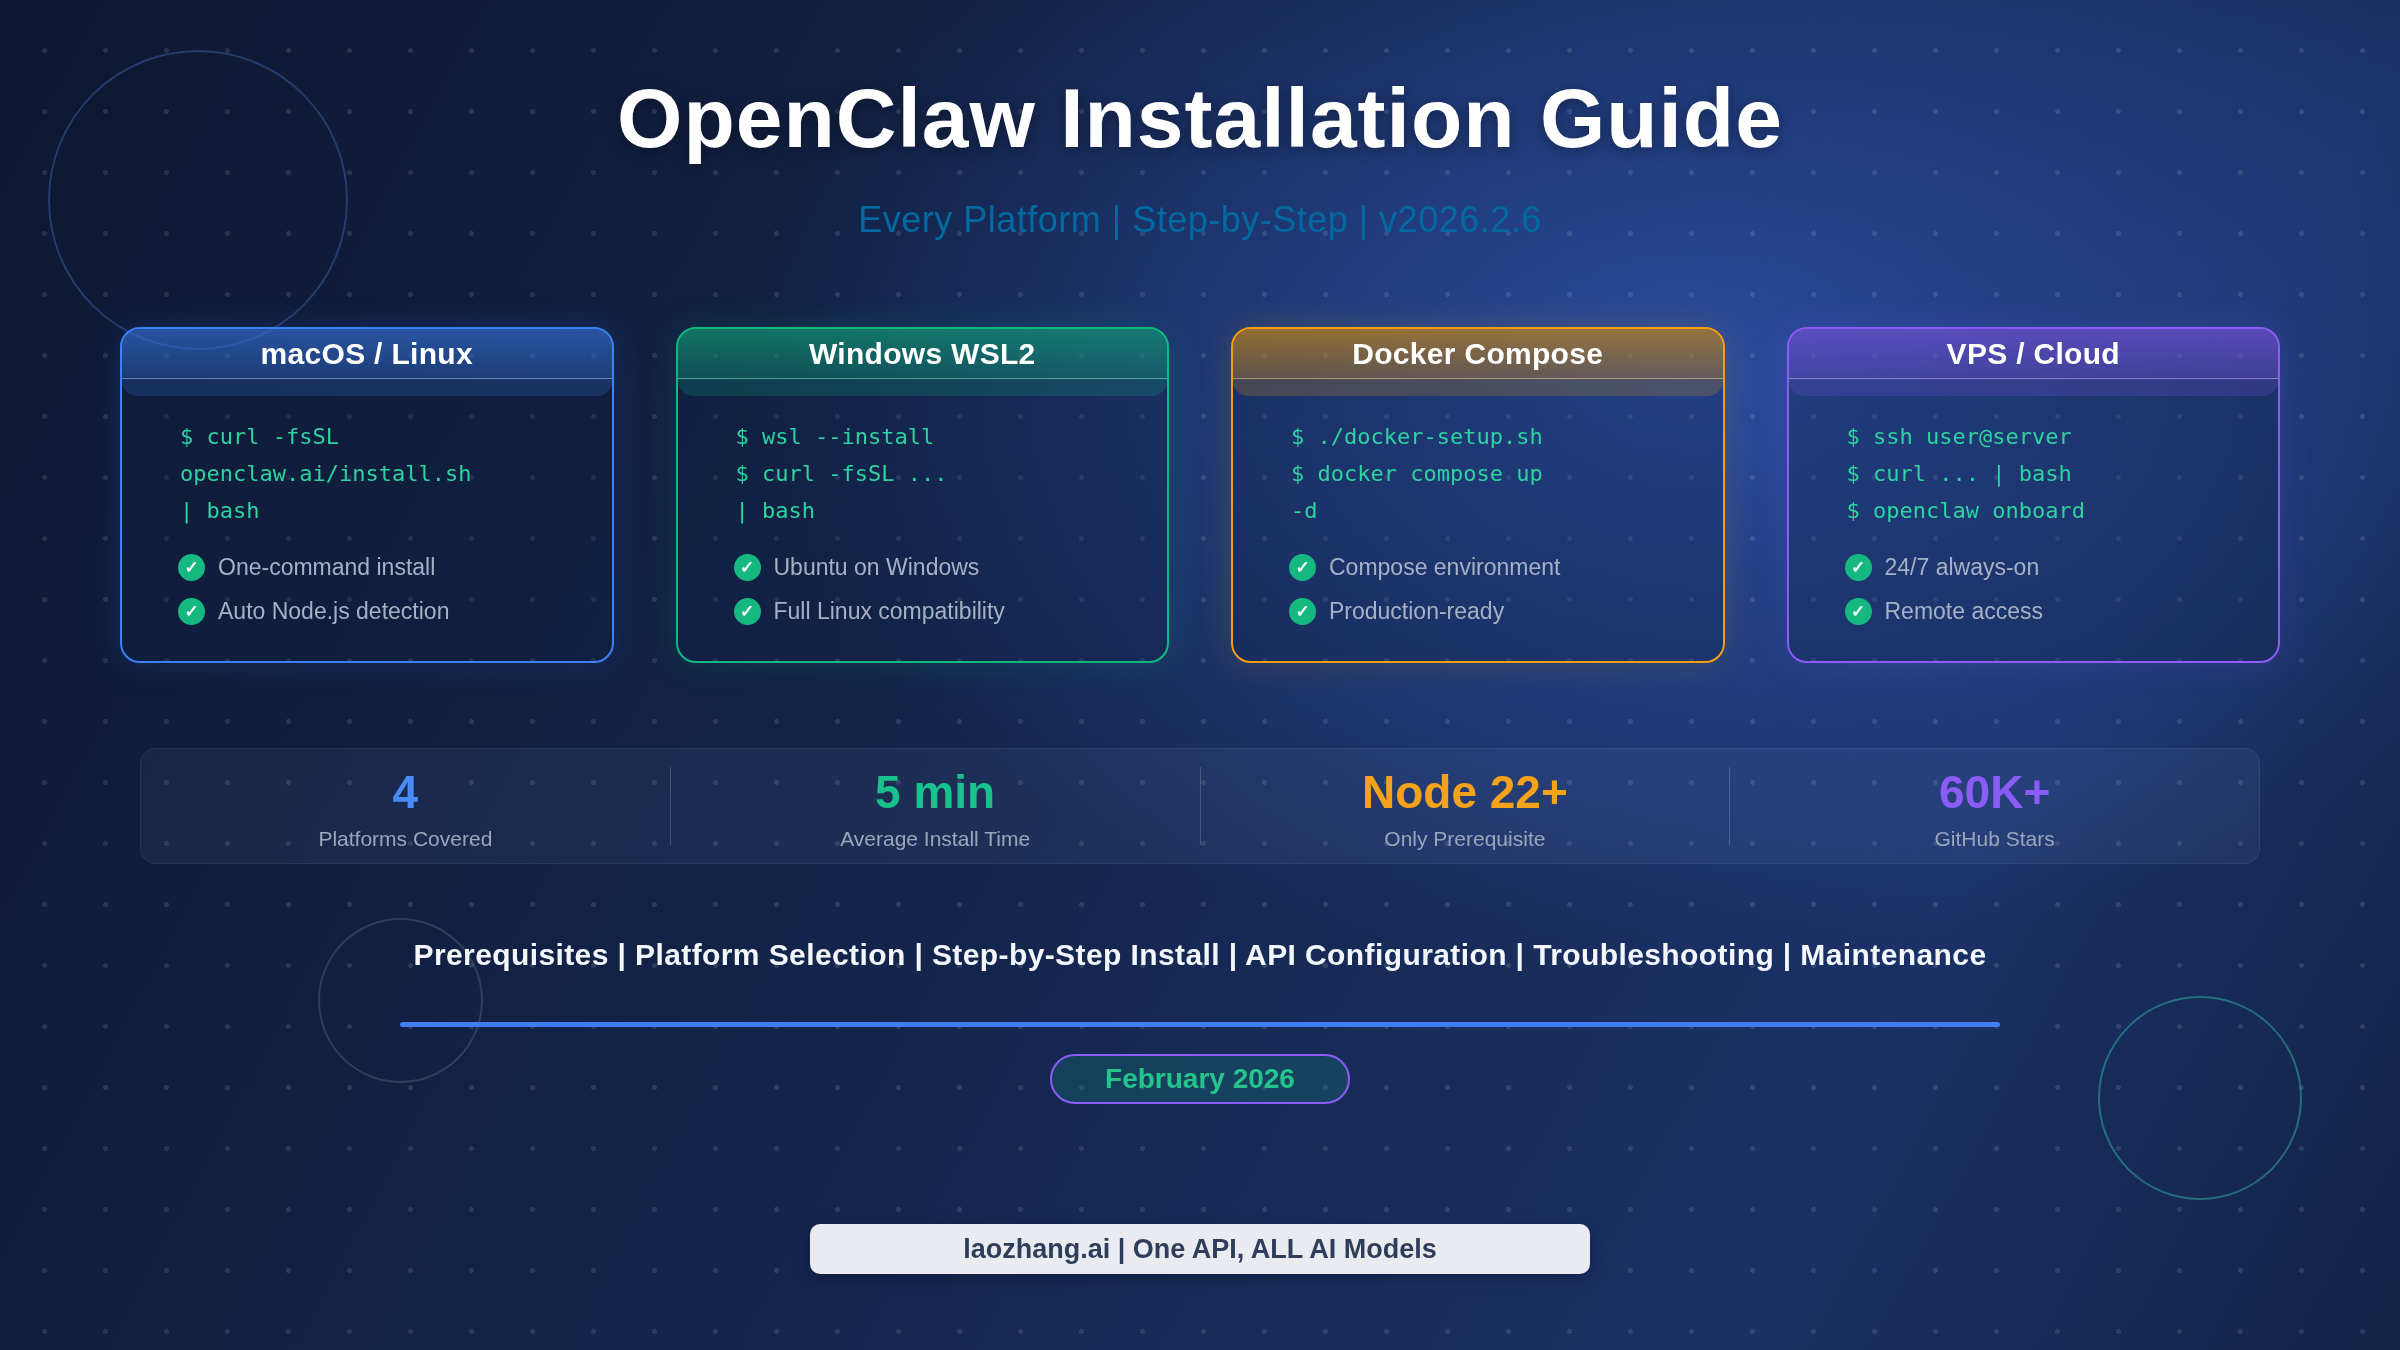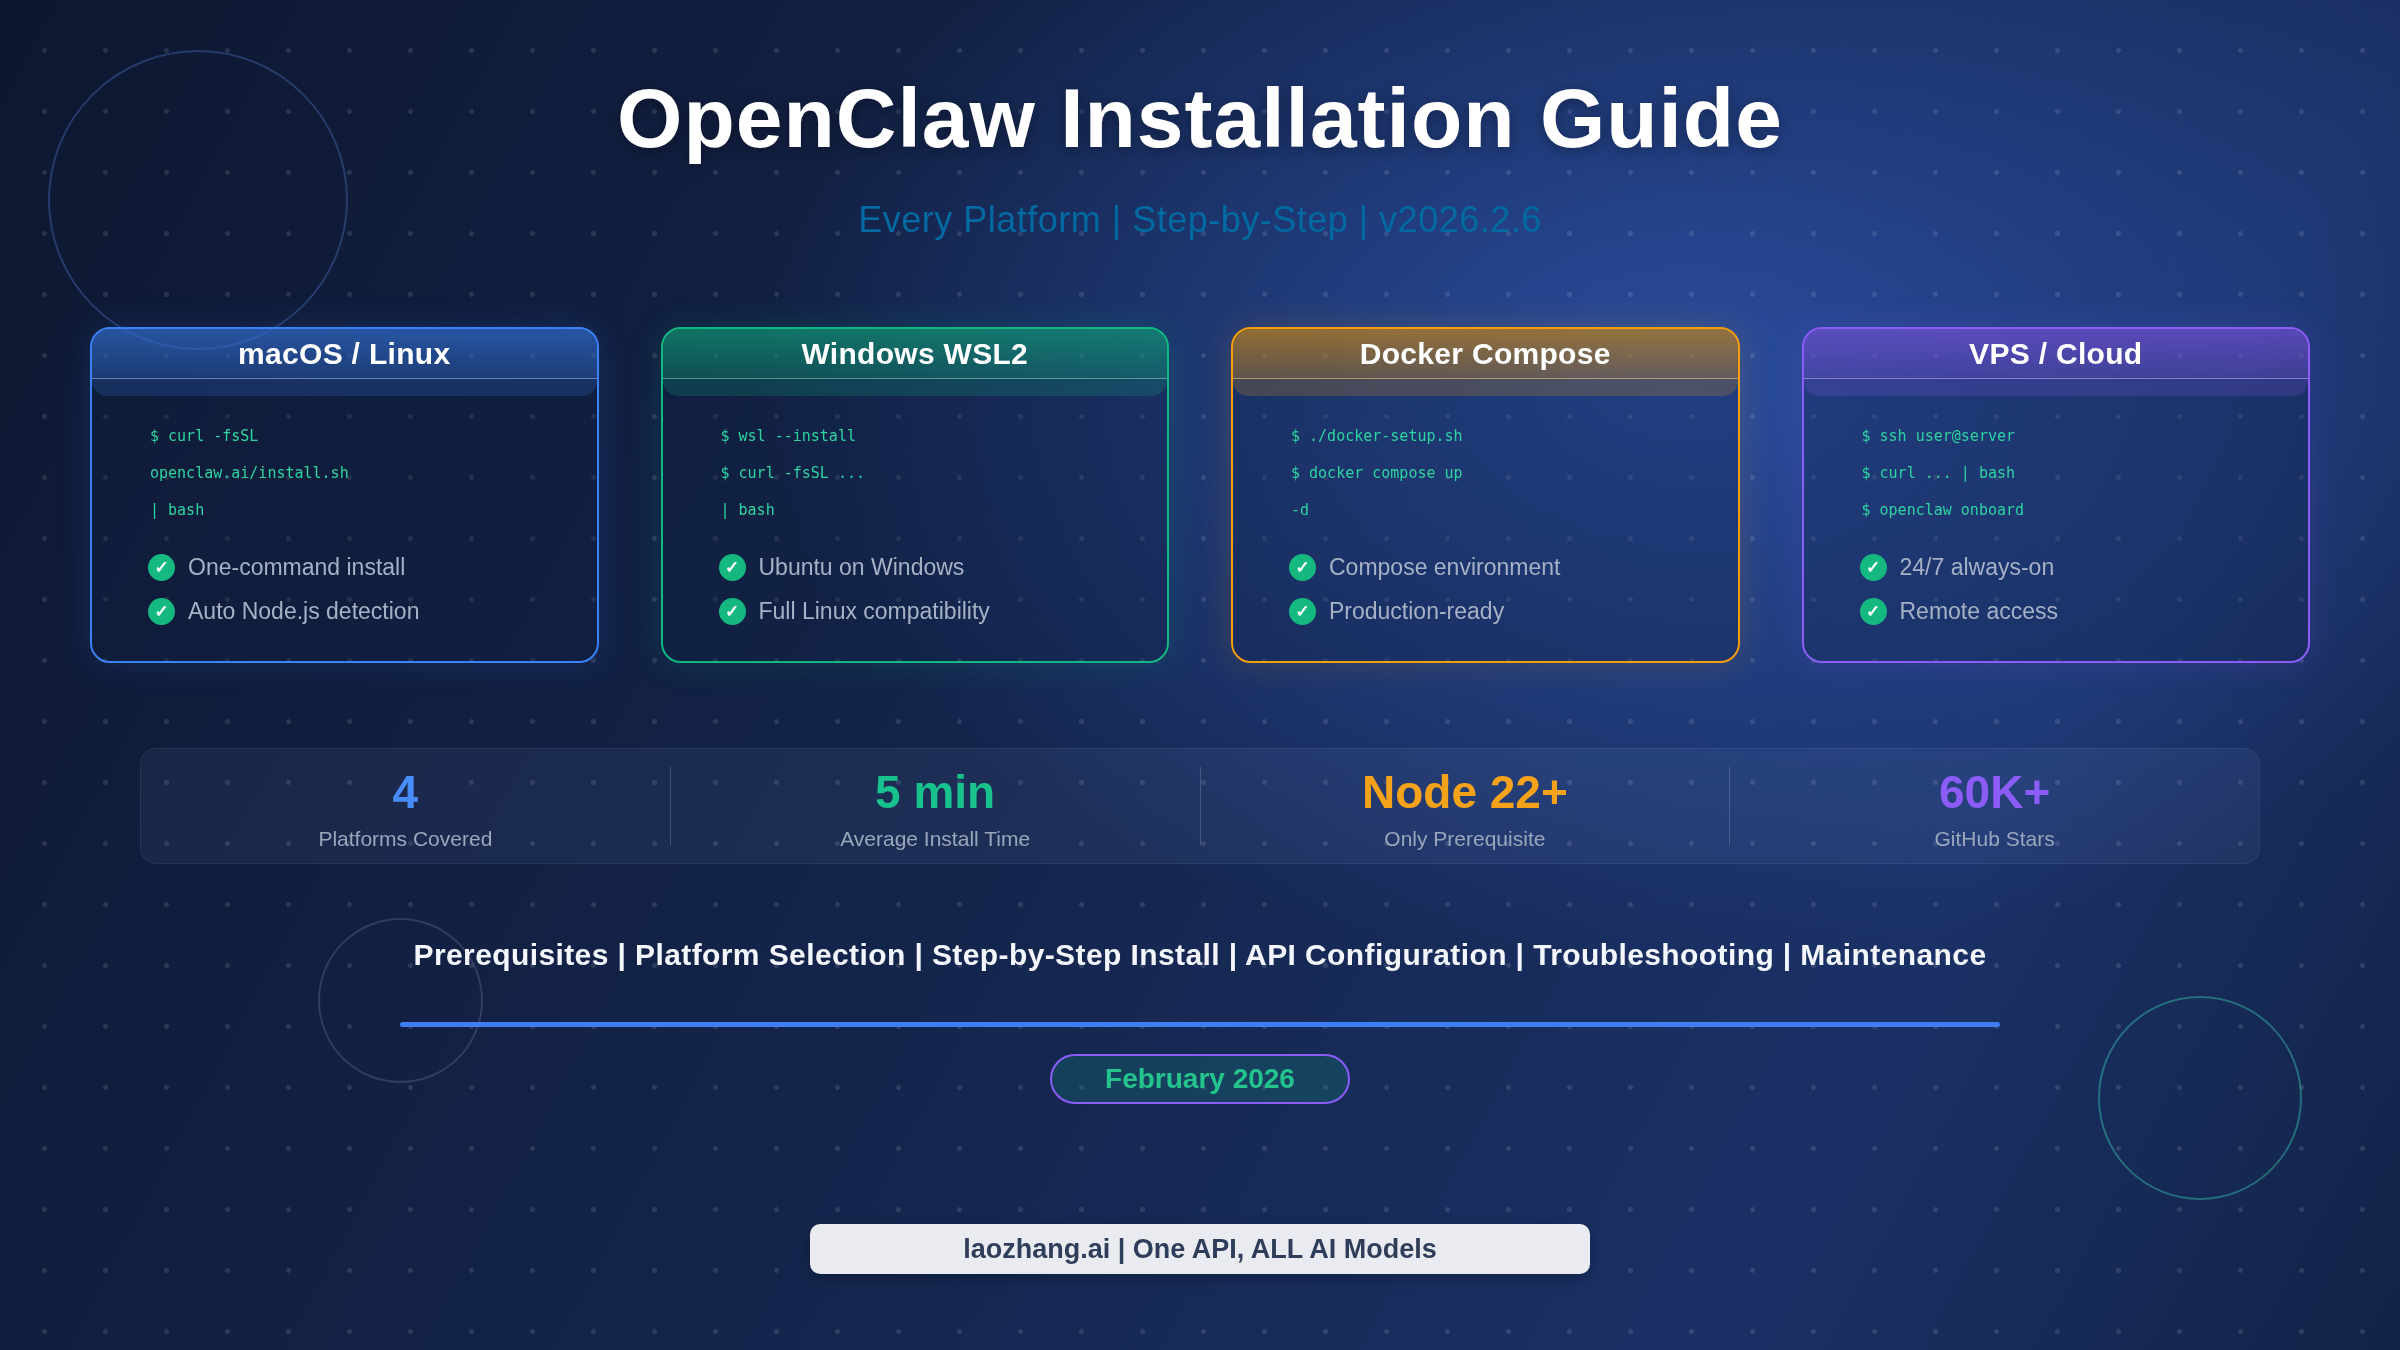--- a/index.html
+++ b/index.html
@@ -42,21 +42,21 @@
     text-align: center;
     font-size: 36px;
     color: #0369a1;
     letter-spacing: 0.5px;
   }
 
   
   .cards-row {
     display: flex;
     gap: 62px;
-    padding: 0 90px;
+    padding: 0 120px;
     margin-top: 86px;
   }
   .platform-card {
     flex: 1;
     height: 336px;
     border: 2px solid #888;
     border-radius: 20px;
     background: rgba(16,32,66,0.30);
     overflow: hidden;
   }
@@ -65,21 +65,21 @@
     display: flex;
     align-items: center;
     justify-content: center;
     border-bottom: 1px solid rgba(255,255,255,0.28);
   }
   .card-title { font-size: 30px; font-weight: bold; color: #ffffff; letter-spacing: 0.3px; }
   .card-sheen { height: 17px; border-radius: 0 0 15px 15px; }
   .card-code {
     margin: 22px 0 0 58px;
     font-family: "DejaVu Sans Mono", "Liberation Mono", monospace;
-    font-size: 15px;
+    font-size: 22px;
     line-height: 37px;
     color: #2ed3a0;
     white-space: pre;
   }
   .card-features { margin: 25px 0 0 56px; display: flex; flex-direction: column; gap: 17px; }
   .feature-row { display: flex; align-items: center; gap: 13px; }
   .check-icon {
     width: 27px; height: 27px;
     border-radius: 50%;
     background: #15b980;

